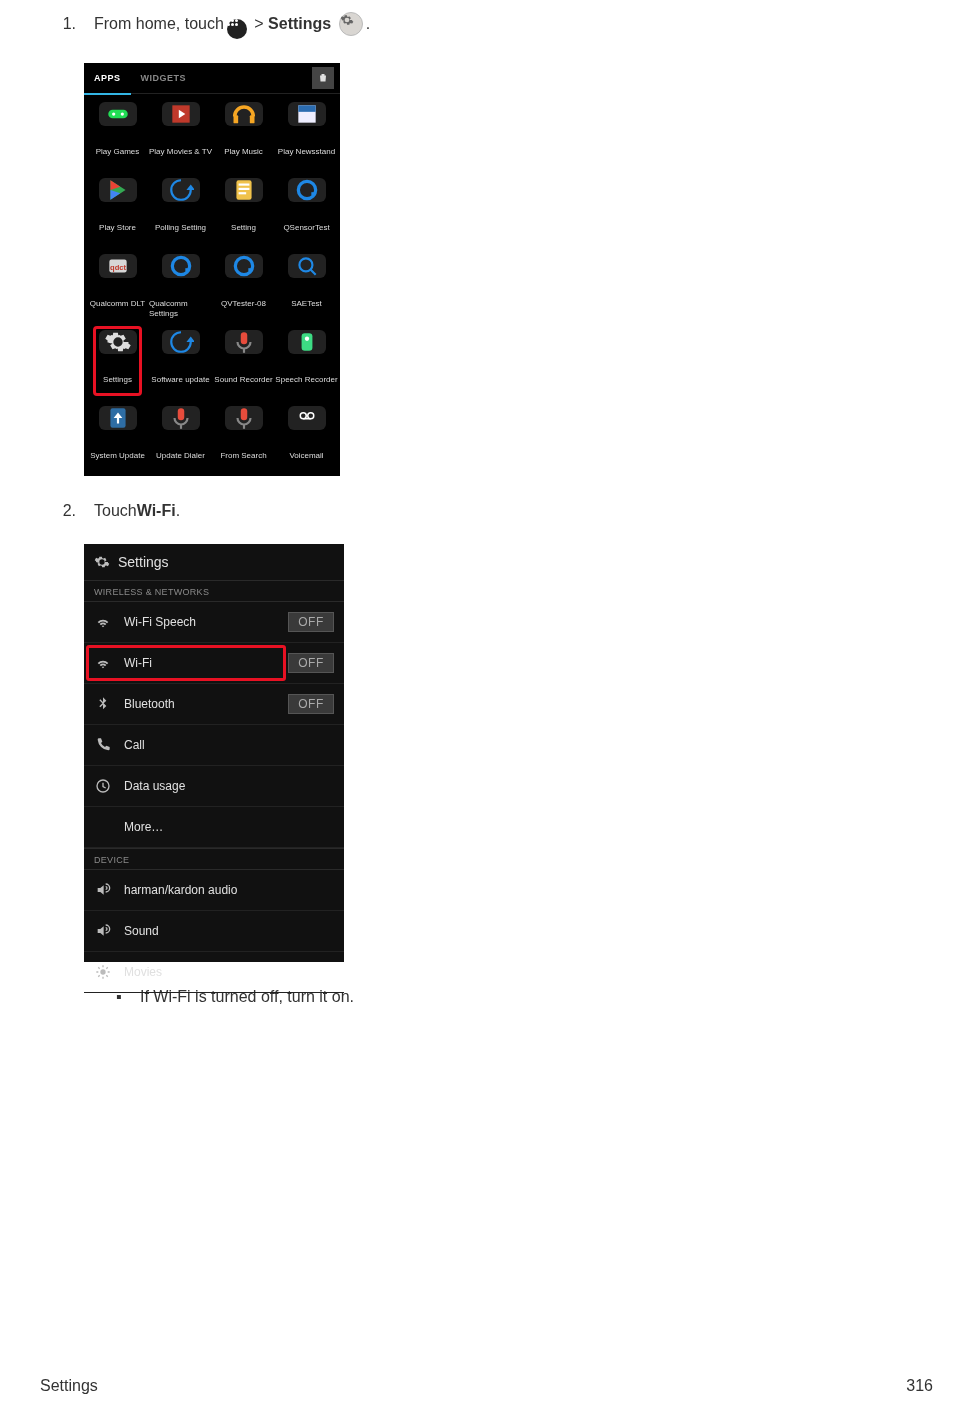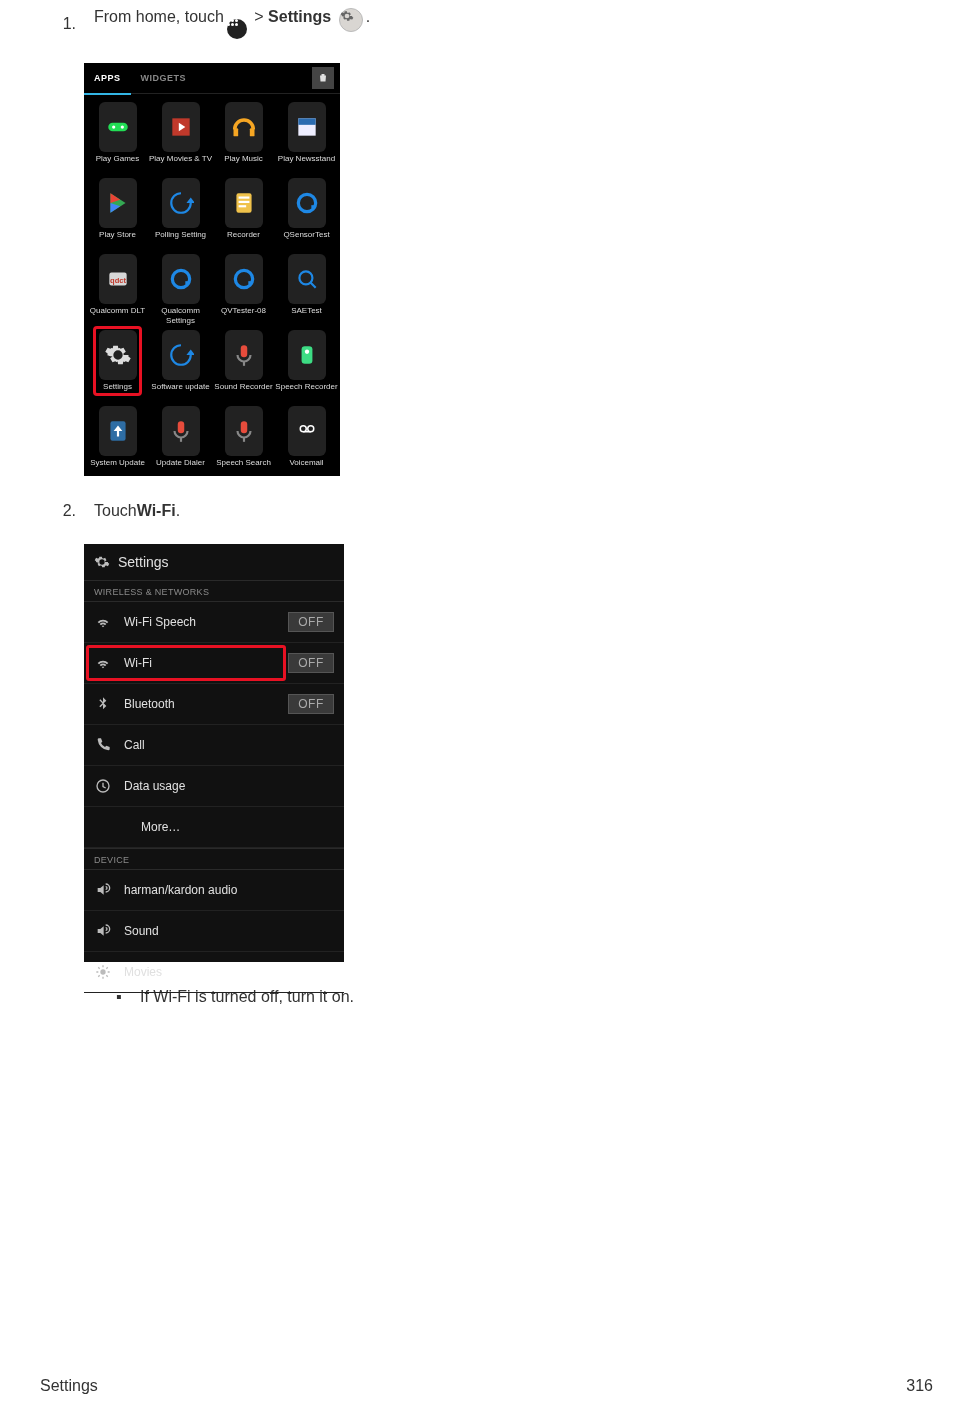--- a/index.html
+++ b/index.html
@@ -1,40 +1,40 @@
 <!DOCTYPE html>
 <html><head>
 <meta charset="utf-8">
 <style>
   html,body{margin:0;padding:0;background:#fff;font-family:Arial,Helvetica,sans-serif;color:#333;}
   .page{width:973px;height:1417px;box-sizing:border-box;padding:8px 40px 30px 40px;position:relative;}
   ol.steps{list-style:none;margin:0;padding:0;}
   ol.steps>li{margin-bottom:26px;}
   .step-row{display:flex;align-items:center;font-size:16px;color:#333;}
   .step-num{width:36px;text-align:right;padding-right:18px;}
-  .step-body{display:flex;flex-wrap:wrap;}
+  .step-body{display:flex;align-items:center;flex-wrap:wrap;}
   .step-body span{display:inline-block;}
   .ico{display:inline-flex;align-items:center;justify-content:center;margin:0 3px;}
   .apps-circle{width:20px;height:20px;border-radius:50%;background:#222;display:flex;align-items:center;justify-content:center;}
   .apps-circle span{display:grid;grid-template-columns:repeat(3,3px);grid-template-rows:repeat(2,3px);gap:1px;}
   .apps-circle span i{width:3px;height:3px;background:#fff;border-radius:50%;}
   .gear-circle{width:22px;height:22px;border-radius:50%;background:#d9d6d2;border:1px solid #bbb;display:flex;align-items:center;justify-content:center;}
   .gear-circle svg{width:14px;height:14px;}
   .bold{font-weight:bold;}
   .shot{margin:24px 0 0 44px;}
   
   .drawer{width:256px;height:413px;background:#000;color:#fff;font-family:Arial,sans-serif;position:relative;}
   .drawer-tabs{display:flex;align-items:center;height:30px;border-bottom:1px solid #222;font-size:9px;font-weight:bold;letter-spacing:.5px;}
   .drawer-tabs .tab{padding:0 10px;color:#888;line-height:30px;}
   .drawer-tabs .tab.active{color:#fff;border-bottom:2px solid #33b5e5;margin-bottom:-1px;}
   .drawer-tabs .shop{margin-left:auto;margin-right:6px;width:22px;height:22px;background:#444;display:flex;align-items:center;justify-content:center;}
   .drawer-tabs .shop svg{width:12px;height:12px;fill:#e0e0e0;}
   .drawer-grid{display:grid;grid-template-columns:repeat(4,1fr);grid-auto-rows:76px;padding:8px 2px 0 2px;}
-  .app{display:flex;flex-direction:column;align-items:center;font-size:8px;text-align:center;line-height:10px;color:#ddd;}
-  .app .aicon{width:38px;height:50px;border-radius:6px;display:flex;align-items:center;justify-content:center;margin-bottom:2px;background:#222;}
+  .app{display:flex;flex-direction:column;align-items:center;font-size:8px;line-height:10px;color:#ddd;}
+  .app .aicon{width:38px;height:24px;border-radius:6px;display:flex;align-items:center;justify-content:center;margin-bottom:21px;background:#222;}
   .app.hl{position:relative;}
   .app.hl::before{content:"";position:absolute;top:-4px;left:7px;right:7px;bottom:10px;border:3px solid #e81123;border-radius:4px;}
   
   .ic-playgames{background:linear-gradient(#7cb518,#4a7d0c);}   
   .ic-playmovies{background:#c0392b;}
   .ic-playmusic{background:#111;}
   .ic-playnews{background:#2b6cb0;}
   .ic-playstore{background:#fefefe;}
   .ic-polling{background:#111;}
   .ic-qlogcat{background:#ecf0f1;}
@@ -54,21 +54,21 @@
   
   .settings{width:260px;height:418px;background:#111;color:#e6e6e6;font-size:12px;}
   .settings-header{display:flex;align-items:center;height:36px;padding:0 10px;font-size:14px;color:#e0e0e0;}
   .settings-header svg{width:16px;height:16px;fill:#bcbcbc;margin-right:8px;}
   .cat{font-size:9px;color:#8a8a8a;padding:6px 10px 4px;border-top:1px solid #2a2a2a;border-bottom:1px solid #2a2a2a;letter-spacing:.3px;}
   .srow{display:flex;align-items:center;height:40px;padding:0 10px;border-bottom:1px solid #222;position:relative;color:#e0e0e0;}
   .srow .sicon{width:18px;height:18px;margin-right:12px;display:flex;align-items:center;justify-content:center;}
   .srow .sicon svg{width:16px;height:16px;fill:#bbb;}
   .srow.hl::before{content:"";position:absolute;left:2px;right:58px;top:2px;bottom:2px;border:3px solid #e81123;border-radius:3px;}
   .toggle{margin-left:auto;width:44px;height:18px;background:#3a3a3a;border:1px solid #555;font-size:12px;color:#aaa;display:flex;align-items:center;justify-content:center;letter-spacing:.5px;}
-  .srow.more{padding-left:57px;color:#e0e0e0;}
+  .srow.more{padding-left:40px;color:#e0e0e0;}
   
   .note-row{display:flex;margin:26px 0 0 76px;font-size:16px;color:#333;}
   .note-row .bullet{width:24px;}
   
   .footer{position:absolute;bottom:22px;left:40px;right:40px;display:flex;justify-content:space-between;font-size:16px;color:#333;}
 </style>
 </head>
 <body>
 
 <div class="page">
@@ -174,21 +174,21 @@
               </div>
               <div class="app">
                 <div class="aicon ic-qlogcat">
                   <svg viewBox="0 0 24 24" width="26" height="26">
                     <rect x="5" y="3" width="14" height="18" rx="2" fill="#f0c24b"></rect>
                     <rect x="7" y="6" width="10" height="2" fill="#fff"></rect>
                     <rect x="7" y="10" width="10" height="2" fill="#fff"></rect>
                     <rect x="7" y="14" width="7" height="2" fill="#fff"></rect>
                   </svg>
                 </div>
-                <div>Recorder</div>
+                <div>Setting</div>
               </div>
               <div class="app">
                 <div class="aicon ic-qsensor">
                   <svg viewBox="0 0 24 24" width="26" height="26">
                     <circle cx="12" cy="12" r="8" fill="none" stroke="#1e88e5" stroke-width="3"></circle>
                     <rect x="16" y="14" width="4" height="3" fill="#1e88e5"></rect>
                   </svg>
                 </div>
                 <div>QSensorTest</div>
               </div>
@@ -283,21 +283,21 @@
                 <div>Update Dialer</div>
               </div>
               <div class="app">
                 <div class="aicon ic-voicesearch">
                   <svg viewBox="0 0 24 24" width="26" height="26">
                     <rect x="9" y="3" width="6" height="11" rx="3" fill="#e74c3c"></rect>
                     <path d="M6 12a6 6 0 0012 0" fill="none" stroke="#888" stroke-width="2"></path>
                     <line x1="12" y1="18" x2="12" y2="22" stroke="#888" stroke-width="2"></line>
                   </svg>
                 </div>
-                <div>Speech Search</div>
+                <div>From Search</div>
               </div>
               <div class="app">
                 <div class="aicon ic-voicemail">
                   <svg viewBox="0 0 24 24" width="28" height="18">
                     <circle cx="7" cy="9" r="4" fill="none" stroke="#fff" stroke-width="2"></circle>
                     <circle cx="17" cy="9" r="4" fill="none" stroke="#fff" stroke-width="2"></circle>
                     <line x1="7" y1="13" x2="17" y2="13" stroke="#fff" stroke-width="2"></line>
                   </svg>
                 </div>
                 <div>Voicemail</div>

